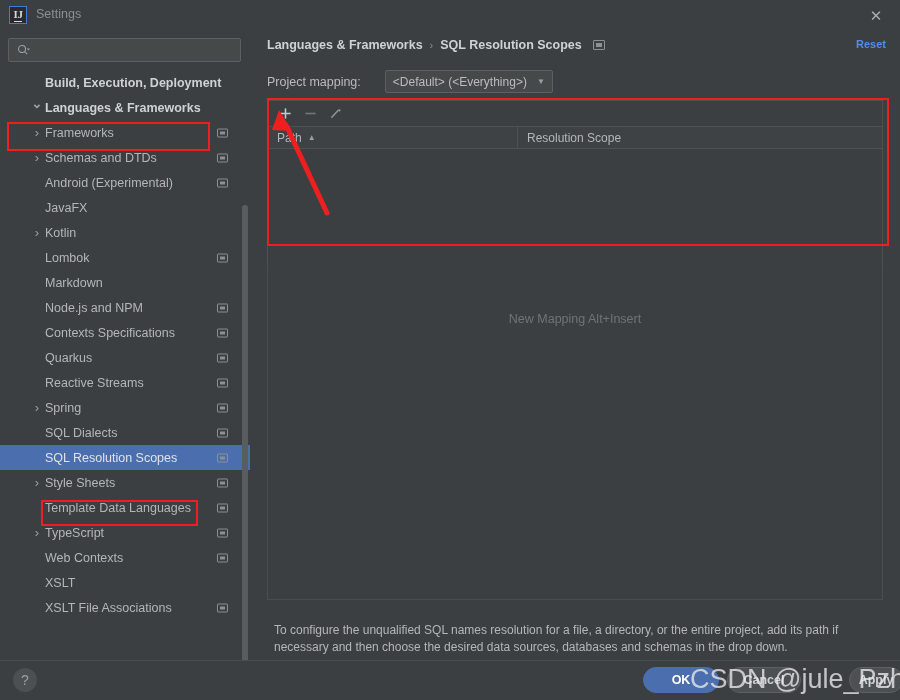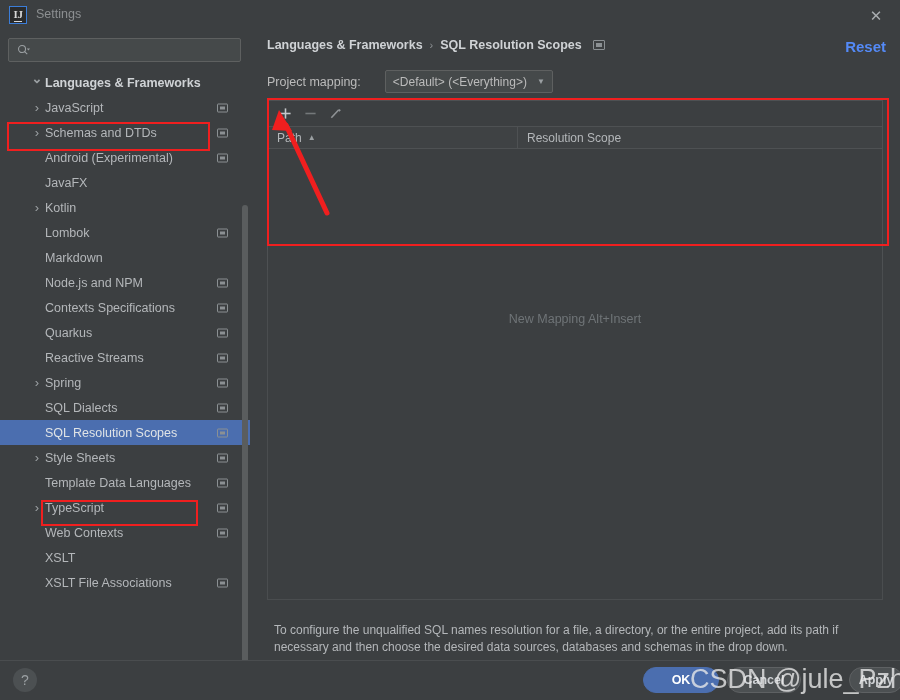--- a/index.html
+++ b/index.html
@@ -135,21 +135,21 @@
   #bc-icon {
     width: 12px; height: 10px; border: 1px solid #8b9093; border-radius: 1px;
     position: relative; margin-left: 4px;
   }
   #bc-icon::after {
     content: ""; position: absolute; left: 2px; top: 2px;
     width: 6px; height: 4px; background: #8b9093;
   }
   #reset-link {
     position: absolute; right: 14px; top: 8px;
-    font-size: 15px; font-weight: bold; color: #548af7; cursor: pointer;
+    font-size: 11px; font-weight: bold; color: #548af7; cursor: pointer;
   }
   #mapping-row {
     position: absolute; left: 17px; top: 40px;
     display: flex; align-items: center; gap: 24px;
   }
   #mapping-label { font-size: 12.5px; color: #bbbbbb; }
   #mapping-combo {
     height: 23px; min-width: 165px;
     background: #45494a; border: 1px solid #5e6060; border-radius: 2px;
     display: flex; align-items: center; padding: 0 7px;
@@ -264,26 +264,29 @@
           <circle cx="6.2" cy="6.2" r="4.3" fill="none" stroke="#9ba0a3" stroke-width="1.3"></circle>
           <line x1="9.4" y1="9.4" x2="12.6" y2="12.6" stroke="#9ba0a3" stroke-width="1.3"></line>
           <polygon points="12,5.5 16,5.5 14,8" fill="#9ba0a3"></polygon>
         </svg>
         <input id="search-input" placeholder="" style="">
       </div>
     </div>
 
     <div id="tree">
         <div class="tree-row group">
+          <span class="tree-label">Build, Execution, Deployment</span>
+        </div>
+        <div class="tree-row group">
           <span class="chev" style="font-size: 13px; margin-top: -4px;">⌄</span>
           <span class="tree-label">Languages &amp; Frameworks</span>
         </div>
         <div class="tree-row child">
           <span class="chev" style="font-size: 13px;">›</span>
-          <span class="tree-label">JavaScript</span>
+          <span class="tree-label">Frameworks</span>
           <span class="badge-icon"></span>
         </div>
         <div class="tree-row child">
           <span class="chev" style="font-size: 13px;">›</span>
           <span class="tree-label">Schemas and DTDs</span>
           <span class="badge-icon"></span>
         </div>
         <div class="tree-row child">
           <span class="tree-label">Android (Experimental)</span>
           <span class="badge-icon"></span>

